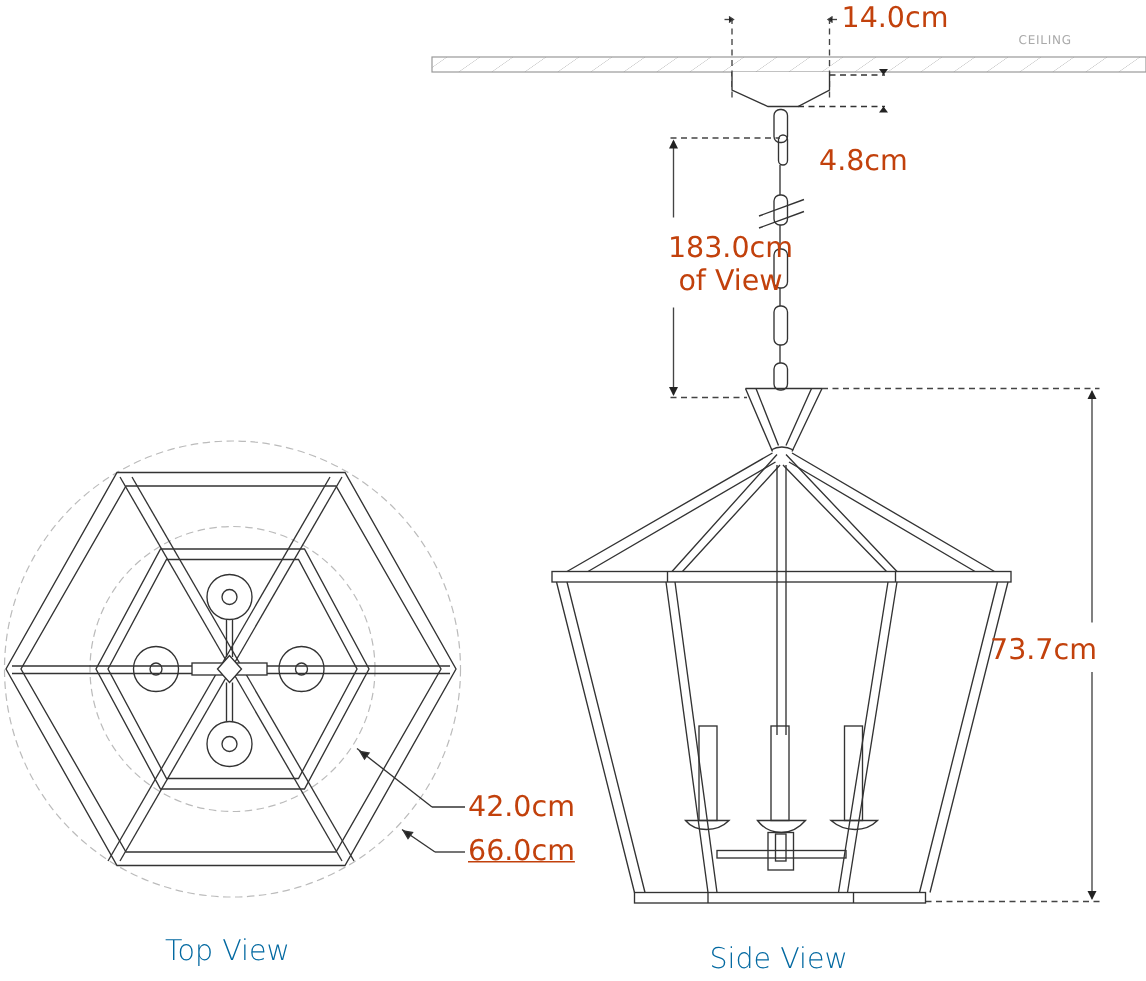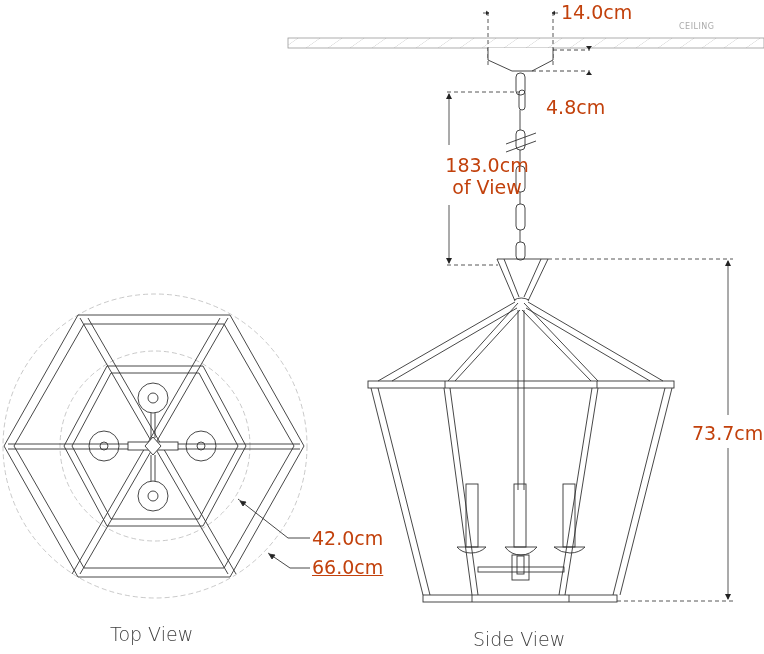--- a/index.html
+++ b/index.html
@@ -2,21 +2,21 @@
 <html><head>
   <meta charset="utf-8">
   <style>
     html, body { margin: 0; padding: 0; background: #ffffff; }
     body { width: 764px; height: 654px; position: relative; overflow: hidden;
            font-family: "DejaVu Sans", sans-serif; color: #1a1a1a; }
     svg { position: absolute; left: 0; top: 0; }
     .label { position: absolute; white-space: nowrap; font-family: "DejaVu Sans", sans-serif;
              color: #c2410c; line-height: 1; }
     .dim { font-size: 19px; }
-    .view { font-size: 19px; font-weight: 300; color: #404040; }
+    .view { font-size: 19px; font-weight: 300; color: #0369a1; }
     .chain-label { font-size: 19px; text-align: center; line-height: 22px; margin-left: 34px; }
     .ceiling-tag { font-size: 8px; color: #aaa; letter-spacing: 0.5px; }
   </style>
 </head>
 <body>
 
 <svg width="764" height="654" viewBox="0 0 764 654">
   <defs>
     <pattern id="hatch" width="22" height="14" patternUnits="userSpaceOnUse" patternTransform="skewX(-55)">
       <line x1="0" y1="0" x2="0" y2="14" stroke="#aaa" stroke-width="0.8"></line>
@@ -171,19 +171,19 @@
 
 <div class="label dim" style="left:561px; top:3px;">14.0cm</div>
 <div class="label ceiling-tag" style="left:679px; top:23px;">CEILING</div>
 <div class="label dim" style="left:546px; top:86px;margin-top:12px;">4.8cm</div>
 
 <div class="label chain-label" style="left:408px; top:154px; width:90px;">
   <div>183.0cm</div>
   <div>of View</div>
 </div>
 
-<div class="label dim" style="left:692px; top:424px;">73.7cm</div>
+<div class="label dim" style="left:660px; top:424px;">73.7cm</div>
 
 <div class="label dim" style="left:312px; top:529px;">42.0cm</div>
 <div class="label dim" style="left:312px; top:558px;text-decoration:underline;">66.0cm</div>
 
 <div class="label view" style="left:110px; top:625px;">Top View</div>
 <div class="label view" style="left:473px; top:630px;text-align:center;">Side View</div>
 
 </body></html>

